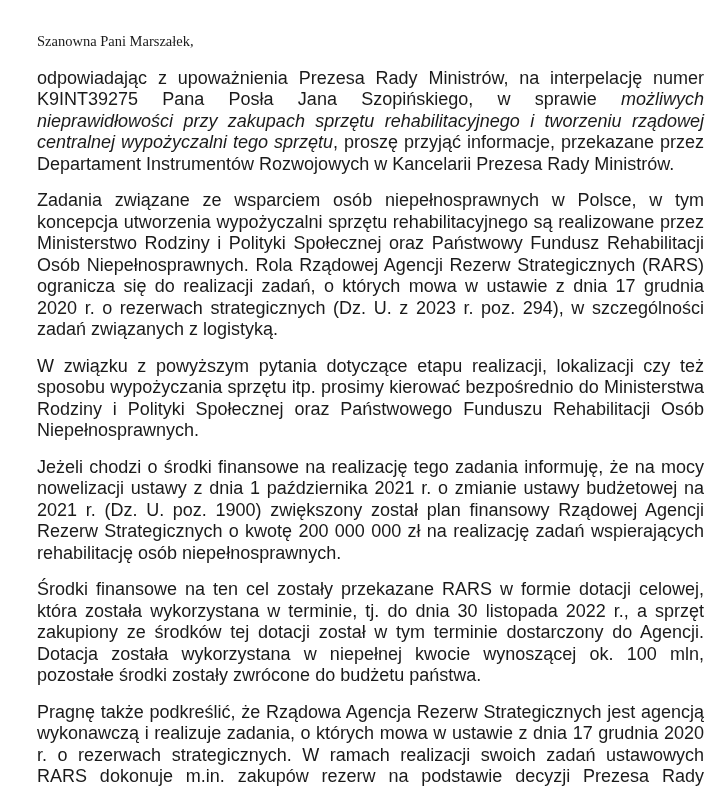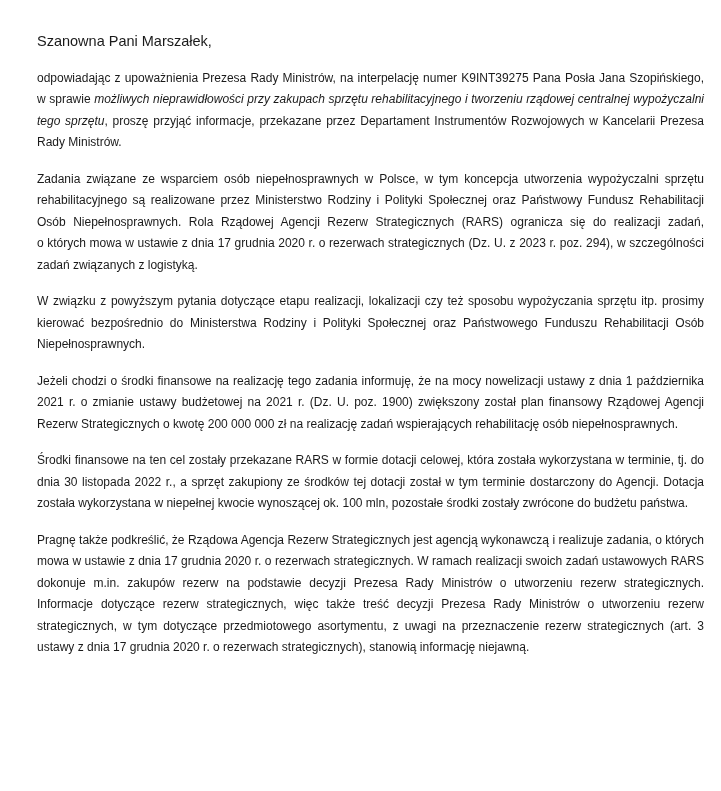--- a/index.html
+++ b/index.html
@@ -19,24 +19,25 @@
     height: 791px;
     padding: 31px 17px 0 37px;
     background: #ffffff;
   }
   .salutation {
     margin: 0 0 15px 0;
     font-size: 14.5px;
     line-height: 21.5px;
     text-align: left;
     white-space: pre-wrap;
+    font-family: Liberation Serif, serif;
   }
   .para {
     margin: 0 0 15px 0;
-    font-size: 12px;
+    font-size: 18px;
     line-height: 21.5px;
     text-align: justify;
     text-justify: inter-word;
     white-space: pre-wrap;
   }
   .italic {
     font-style: italic;
   }
 </style>
 </head>

